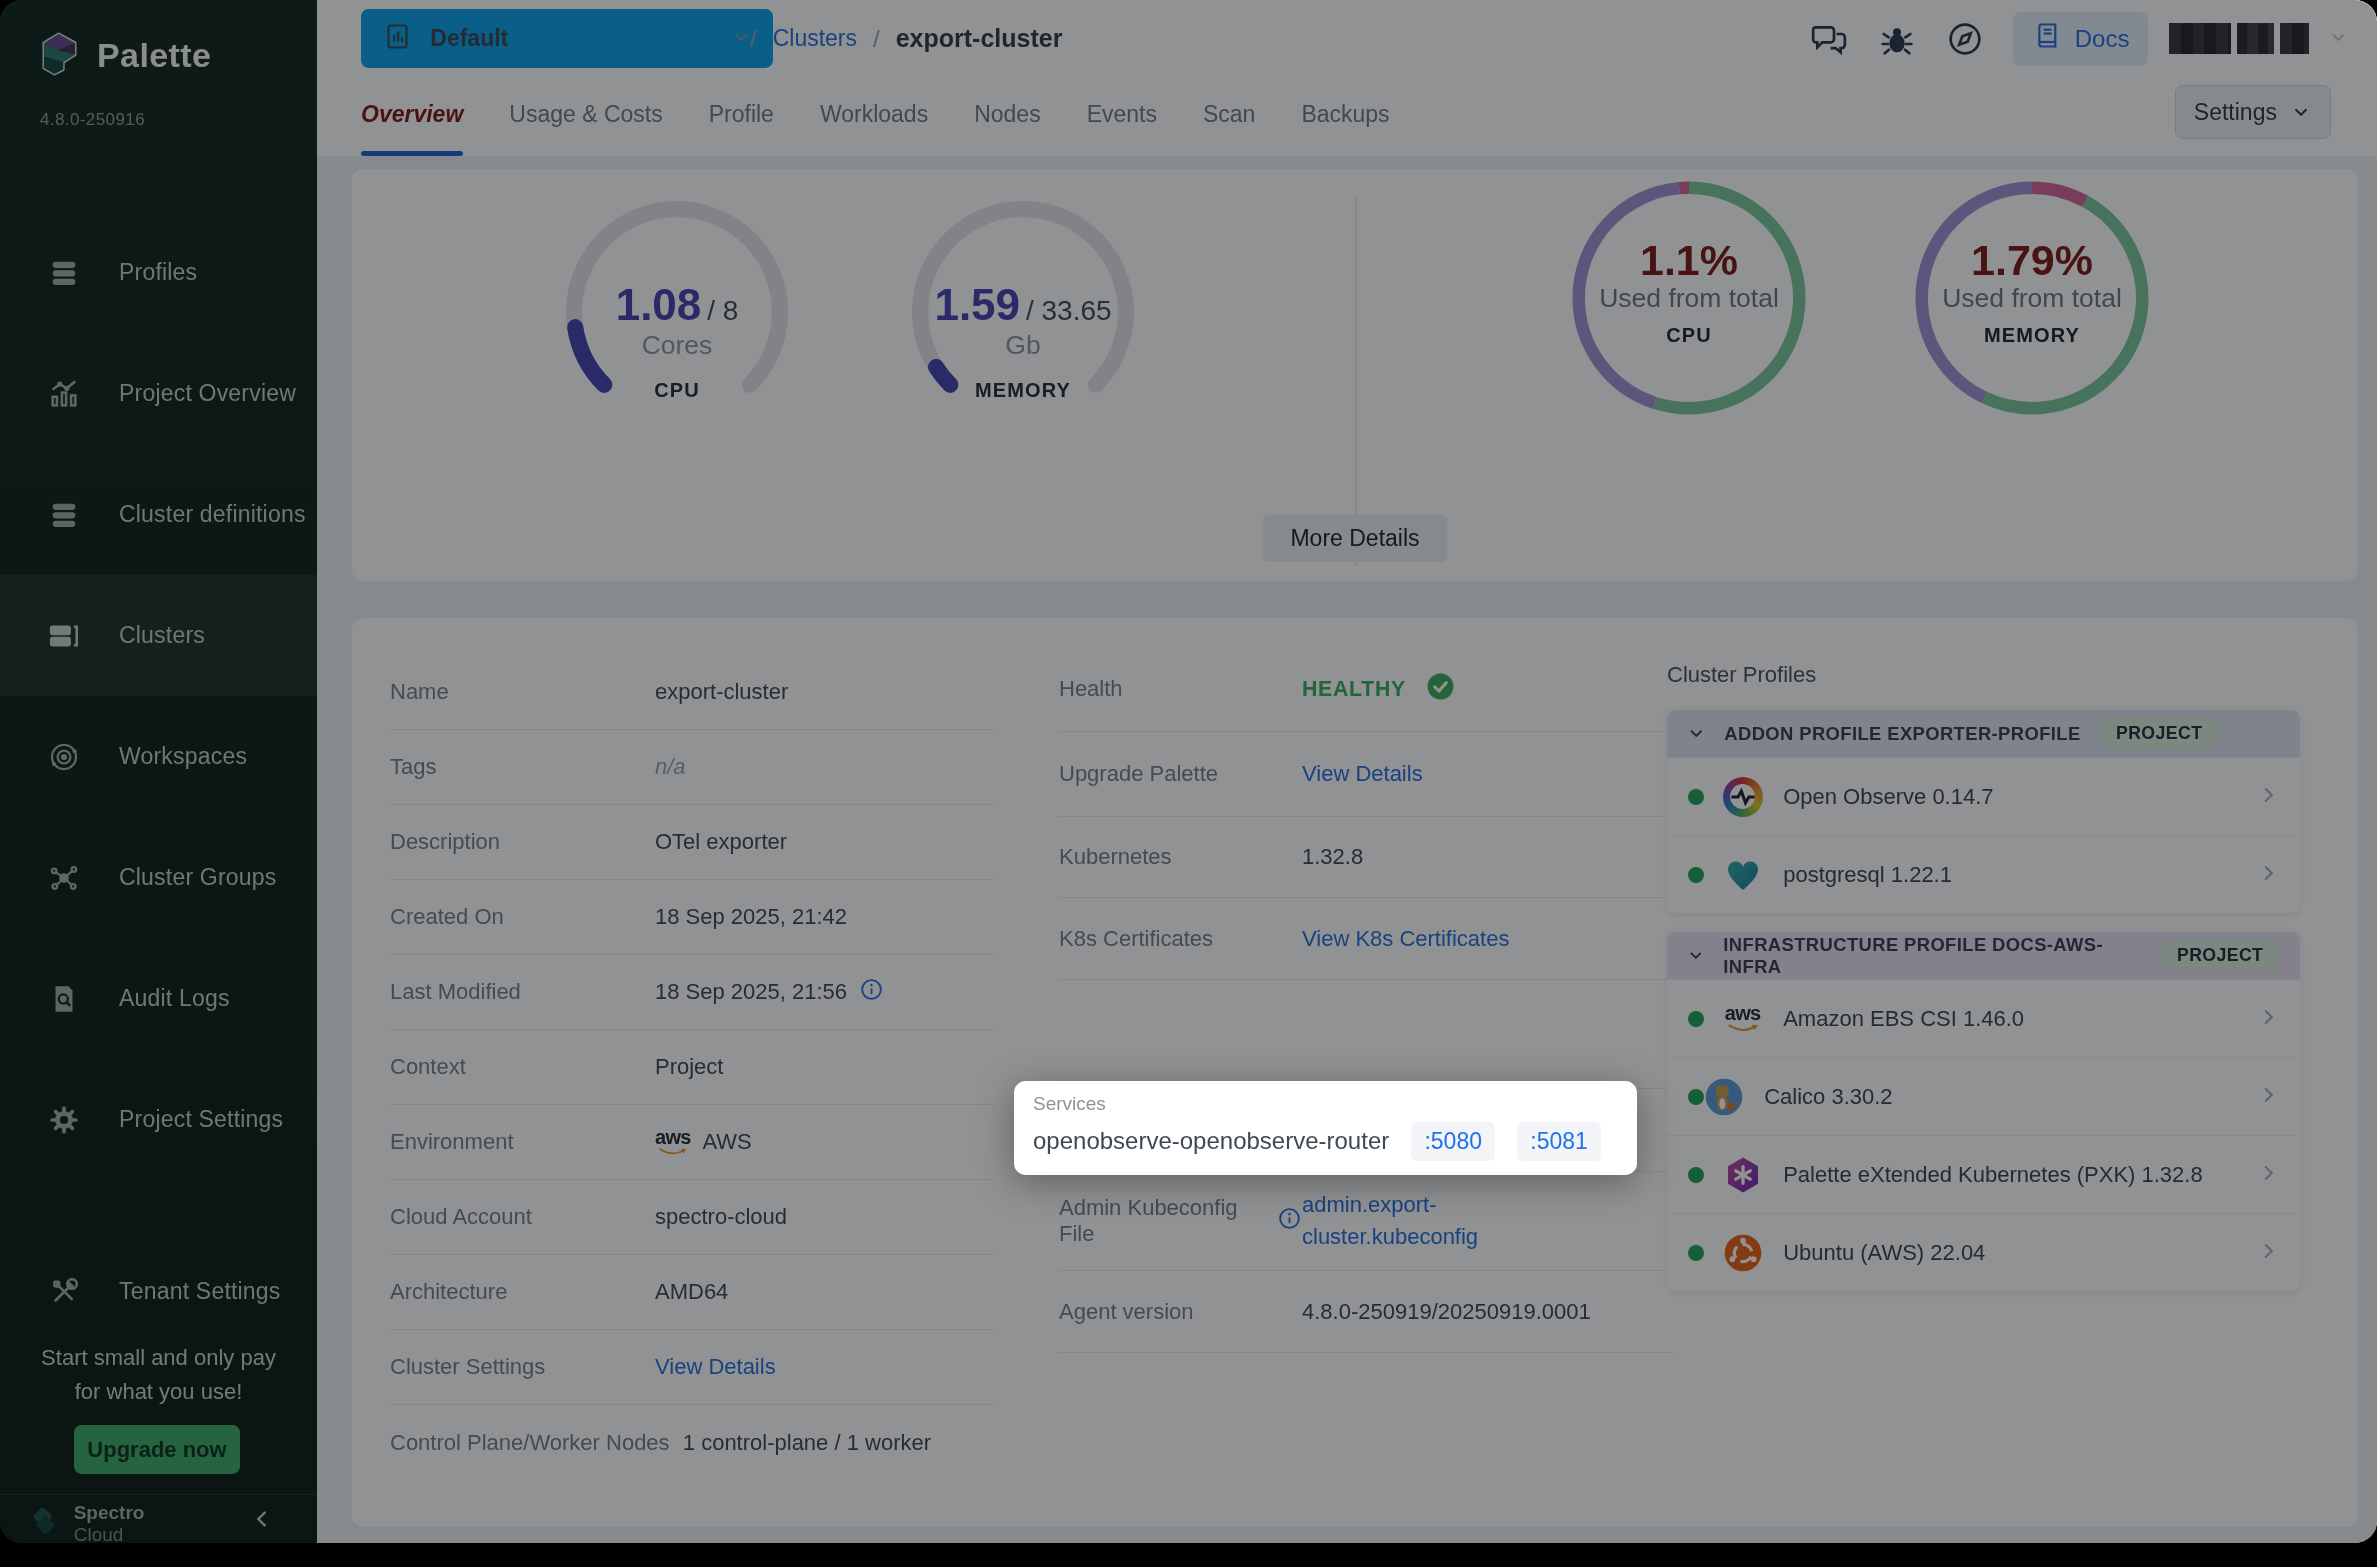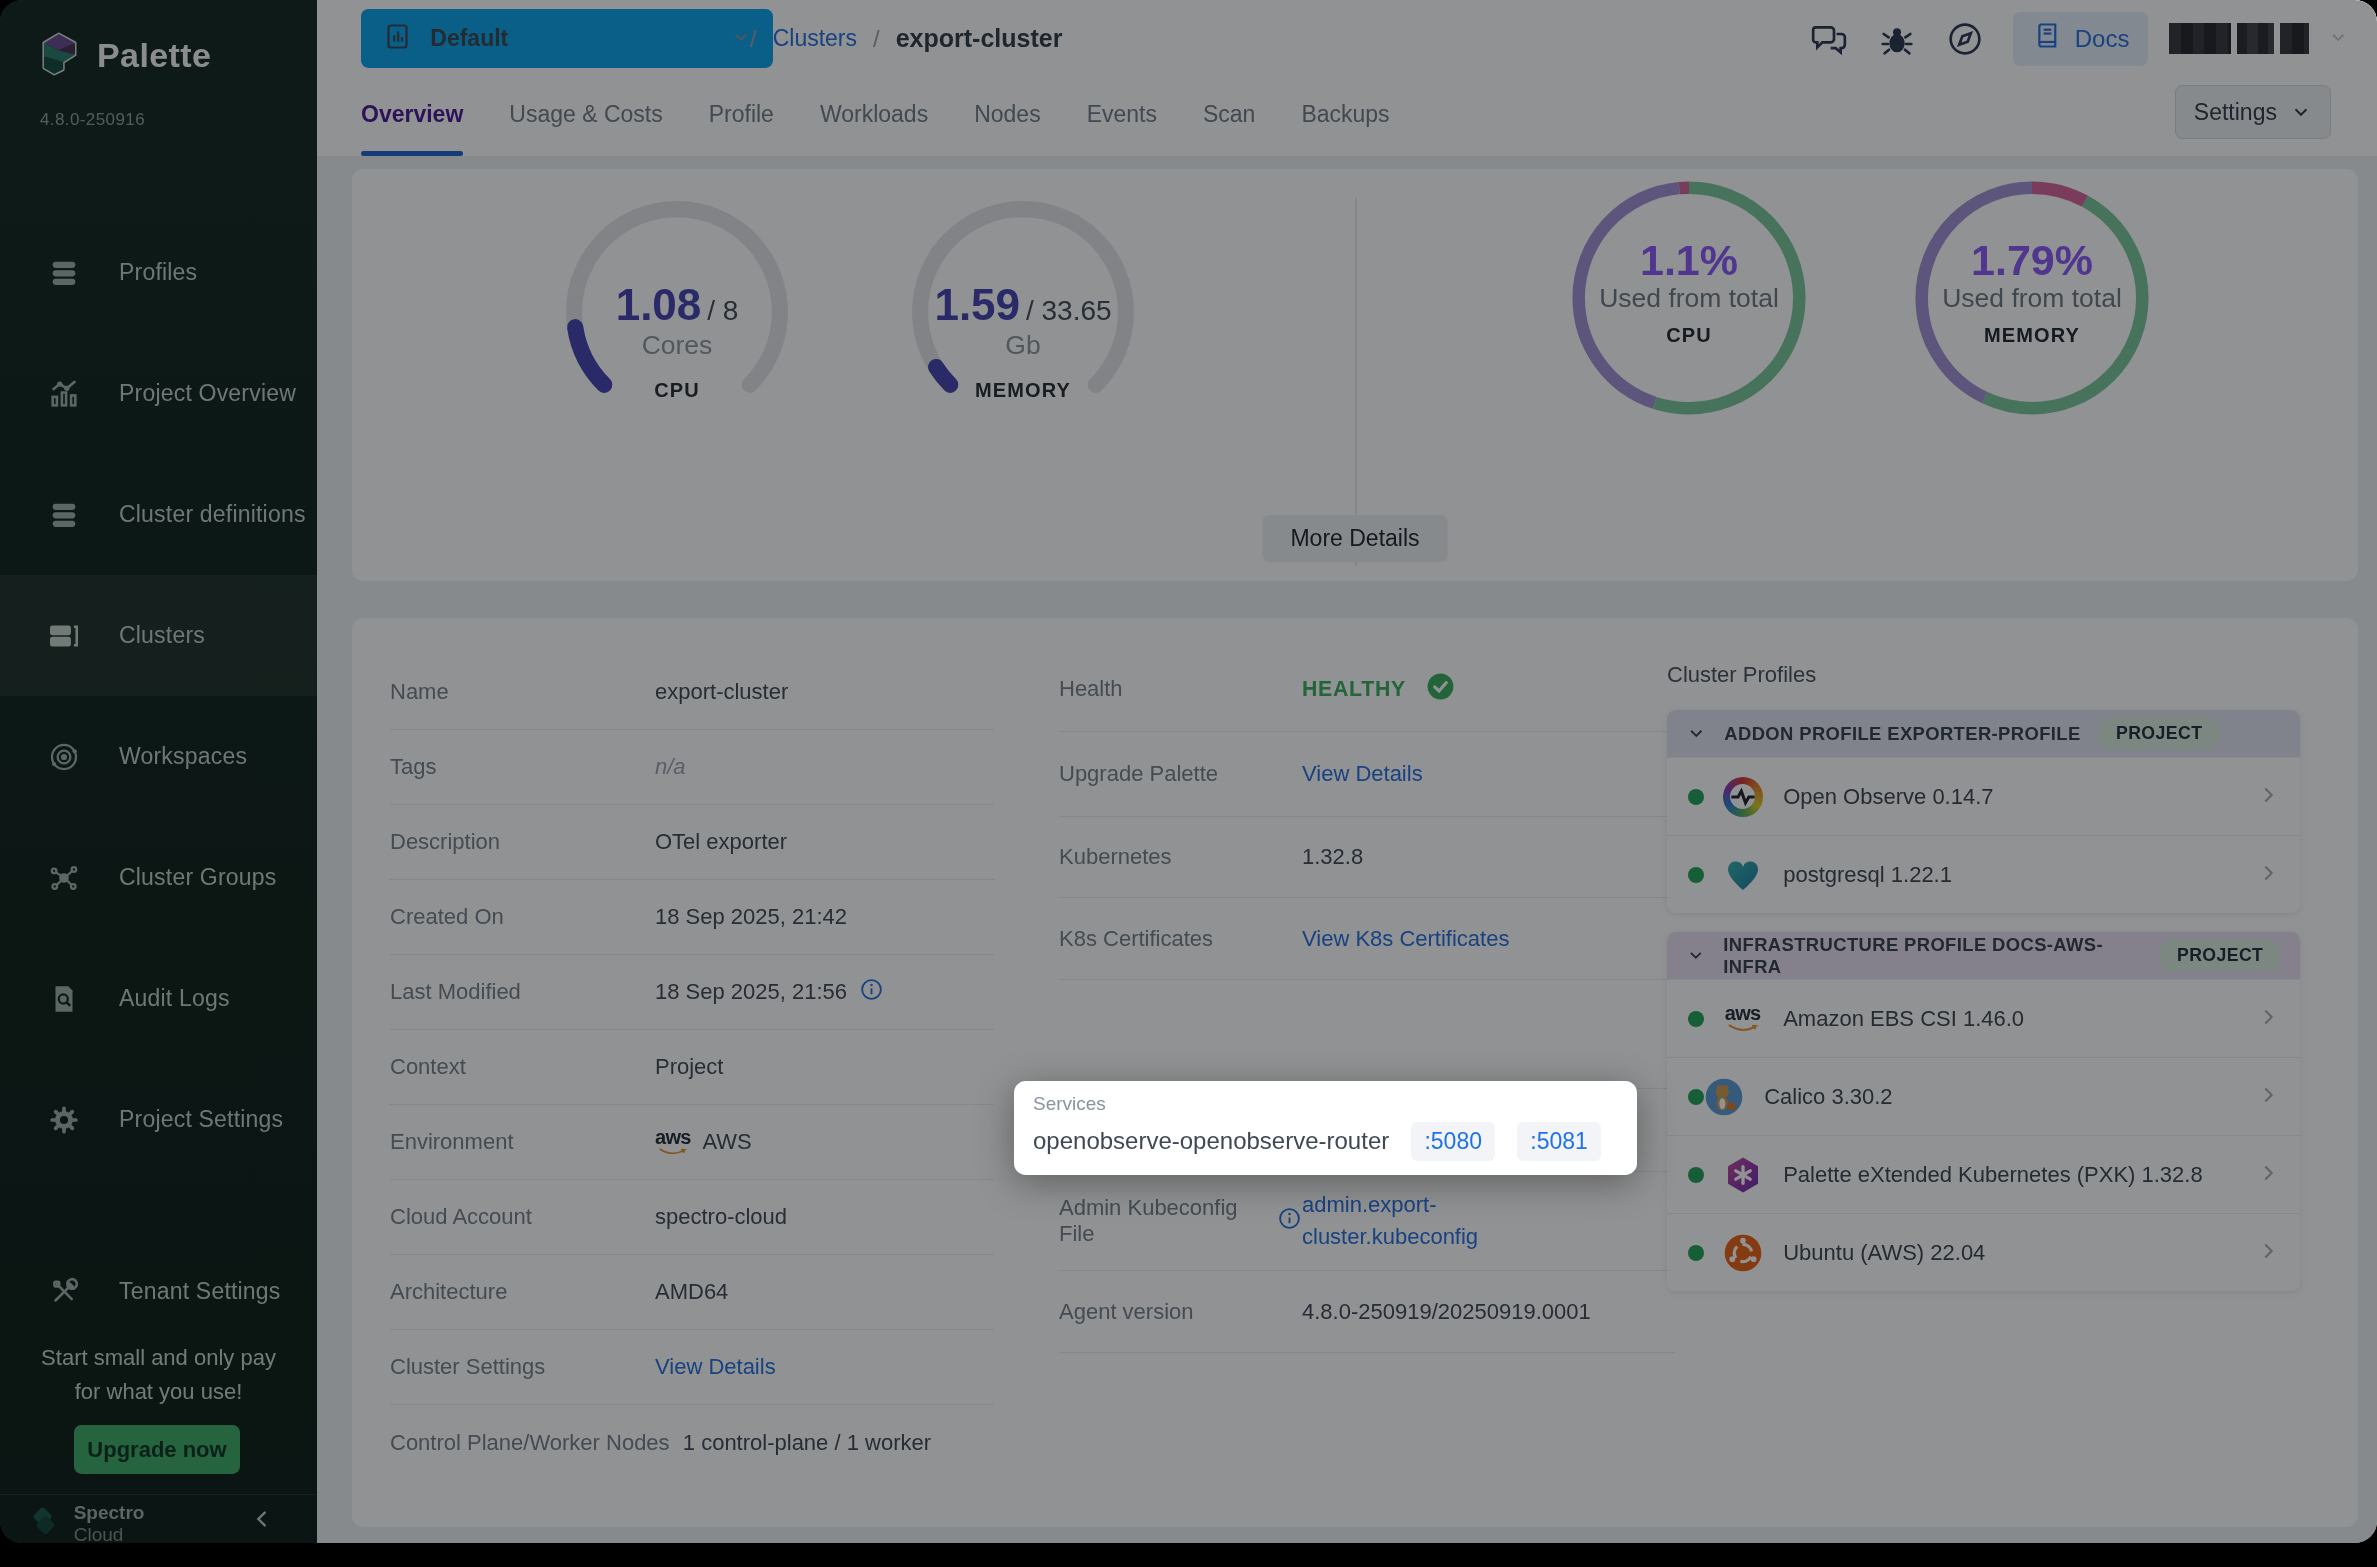--- a/index.html
+++ b/index.html
@@ -42,39 +42,39 @@
   .ticon { width:40px; height:40px; margin-right:28px; cursor:pointer; }
   .docs-chip { height:54px; background:#e7effc; border-radius:7.4px; display:flex; align-items:center; padding:0 19px; gap:11.8px; margin-right:20.6px; cursor:pointer; }
   .docs-chip span { font-size:24px; color:#2970de; }
   .redacted { width:140px; height:31px; margin-right:19px; display:flex; gap:5.9px; cursor:pointer; }
   .redacted i { display:block; height:100%; background:repeating-linear-gradient(90deg,#3a3a40 0 11.8px,#28282e 11.8px 23.6px); }
   .redacted i:nth-child(1){width:63px;} .redacted i:nth-child(2){width:37px; background:repeating-linear-gradient(90deg,#2e2e34 0 10.3px,#44444a 10.3px 20.6px);} .redacted i:nth-child(3){width:29.4px;}
   .user-chev { margin-right:29.4px; cursor:pointer; }
 
   .tabs { position:absolute; left:44px; top:85px; height:71px; display:flex; gap:46px; }
   .tab { font-size:23px; color:#717d89; display:flex; align-items:flex-start; padding-top:16px; position:relative; cursor:pointer; }
-  .tab.active { color:#4c1d95; font-weight:700; }
+  .tab.active { color:#7f1d1d; font-weight:700;font-style:italic; }
   .tab.active::after { content:""; position:absolute; left:0; bottom:0; width:100%; height:5.2px; background:#2265cf; border-radius:2.9px; }
   .settings-btn { position:absolute; right:47px; top:85px; width:156px; height:54px; background:#eef0f2; border:1.5px solid #d3d8de; border-radius:7.4px; display:flex; align-items:center; justify-content:center; gap:13.2px; font-size:23px; color:#343e4a; cursor:pointer; }
 
   .card { position:absolute; background:#fff; border-radius:11.8px; }
   .card1 { left:35px; top:169px; width:2006px; height:412px; }
   .card2 { left:35px; top:618px; width:2006px; height:909px; }
   .vdiv { position:absolute; left:1003px; top:29.4px; width:1.5px; height:368px; background:#e9ecf0; }
 
   
   .gauge { position:absolute; width:250px; height:250px; }
   .gauge svg, .donut svg { position:absolute; left:0; top:0; }
   .gv { position:absolute; left:0; top:47%; width:100%; text-align:center; transform:translateY(-50%); white-space:nowrap; }
   .gv .big { font-size:44px; font-weight:700; color:#4a46b4; }
   .gv .tot { font-size:28px; color:#454f5b; margin-left:5.9px; }
   .gunit { position:absolute; left:0; top:63%; width:100%; text-align:center; transform:translateY(-50%); font-size:26.5px; color:#8d97a3; }
   .glabel { position:absolute; left:0; top:81%; width:100%; text-align:center; transform:translateY(-50%); font-size:20px; font-weight:700; color:#2a3138; letter-spacing:1.1px; }
   .donut { position:absolute; width:250px; height:250px; }
-  .dpct { position:absolute; left:0; top:35%; width:100%; text-align:center; transform:translateY(-50%); font-size:43px; font-weight:700; color:#8b5cf6; }
+  .dpct { position:absolute; left:0; top:35%; width:100%; text-align:center; transform:translateY(-50%); font-size:43px; font-weight:700; color:#7f1d1d; }
   .dcap { position:absolute; left:0; top:50%; width:100%; text-align:center; transform:translateY(-50%); font-size:26.5px; color:#6f7a86; }
   .dlabel { position:absolute; left:0; top:65%; width:100%; text-align:center; transform:translateY(-50%); font-size:20px; font-weight:700; color:#222b35; letter-spacing:1.1px; }
   .more-btn { position:absolute; left:50%; transform:translateX(-50%); top:346px; height:47px; padding:0 28px; background:#eef0f3; border:none; border-radius:5.9px; font-family:inherit; font-size:23px; color:#222a33; cursor:pointer; }
 
   
   .lcol { position:absolute; left:38px; top:37px; width:604px; }
   .drow { display:flex; align-items:center; min-height:75px; border-bottom:1.5px solid #e9ecef; }
   .drow:last-child { border-bottom:none; }
   .dlbl { width:265px; flex:0 0 265px; font-size:22px; color:#76828e; }
   .dval { font-size:22px; color:#414c59; display:flex; align-items:center; gap:11.8px; }

